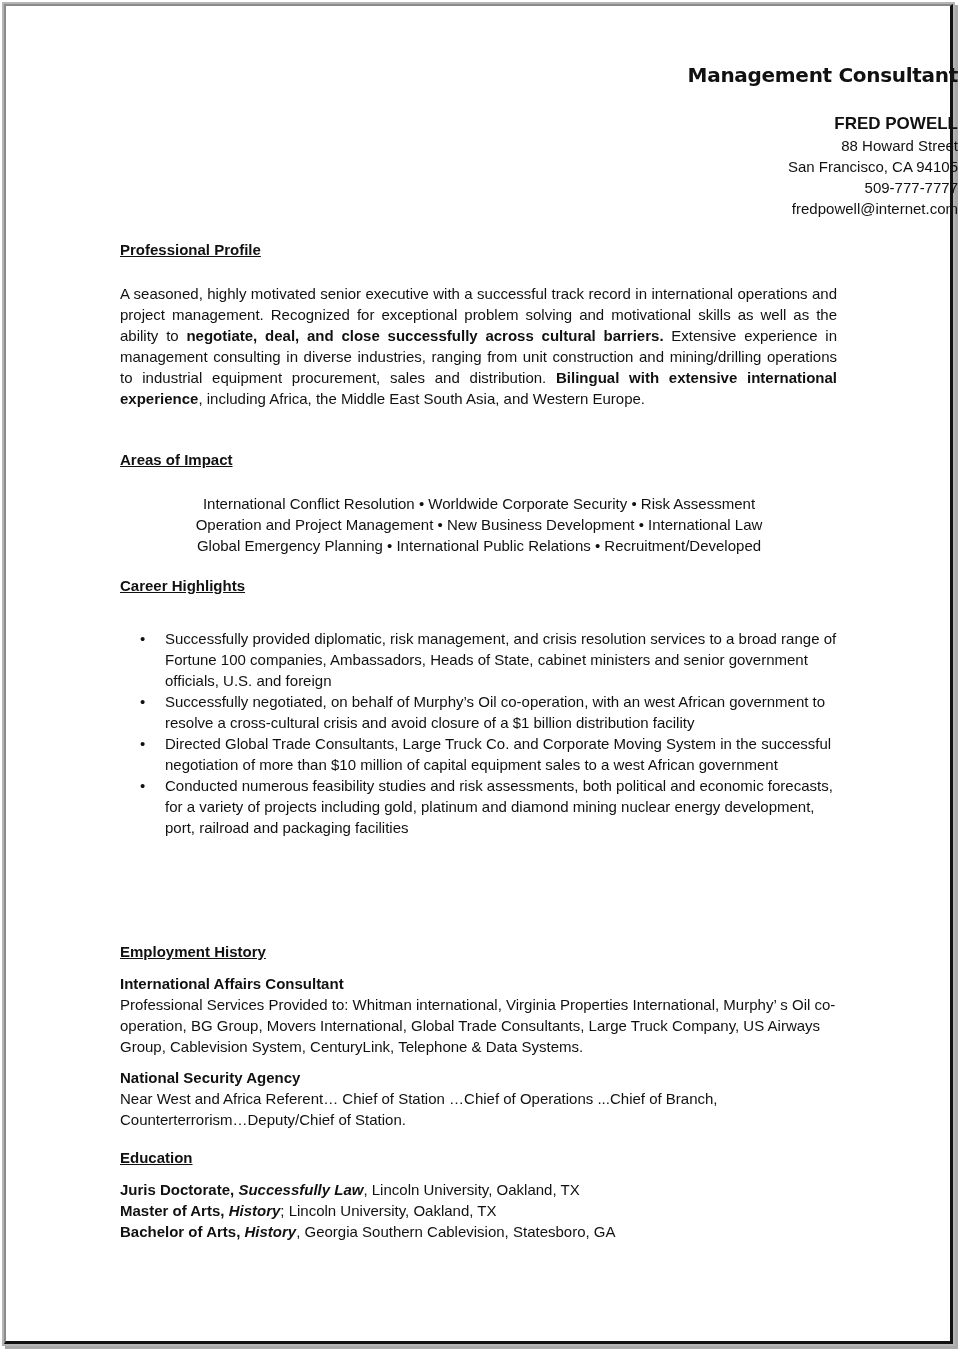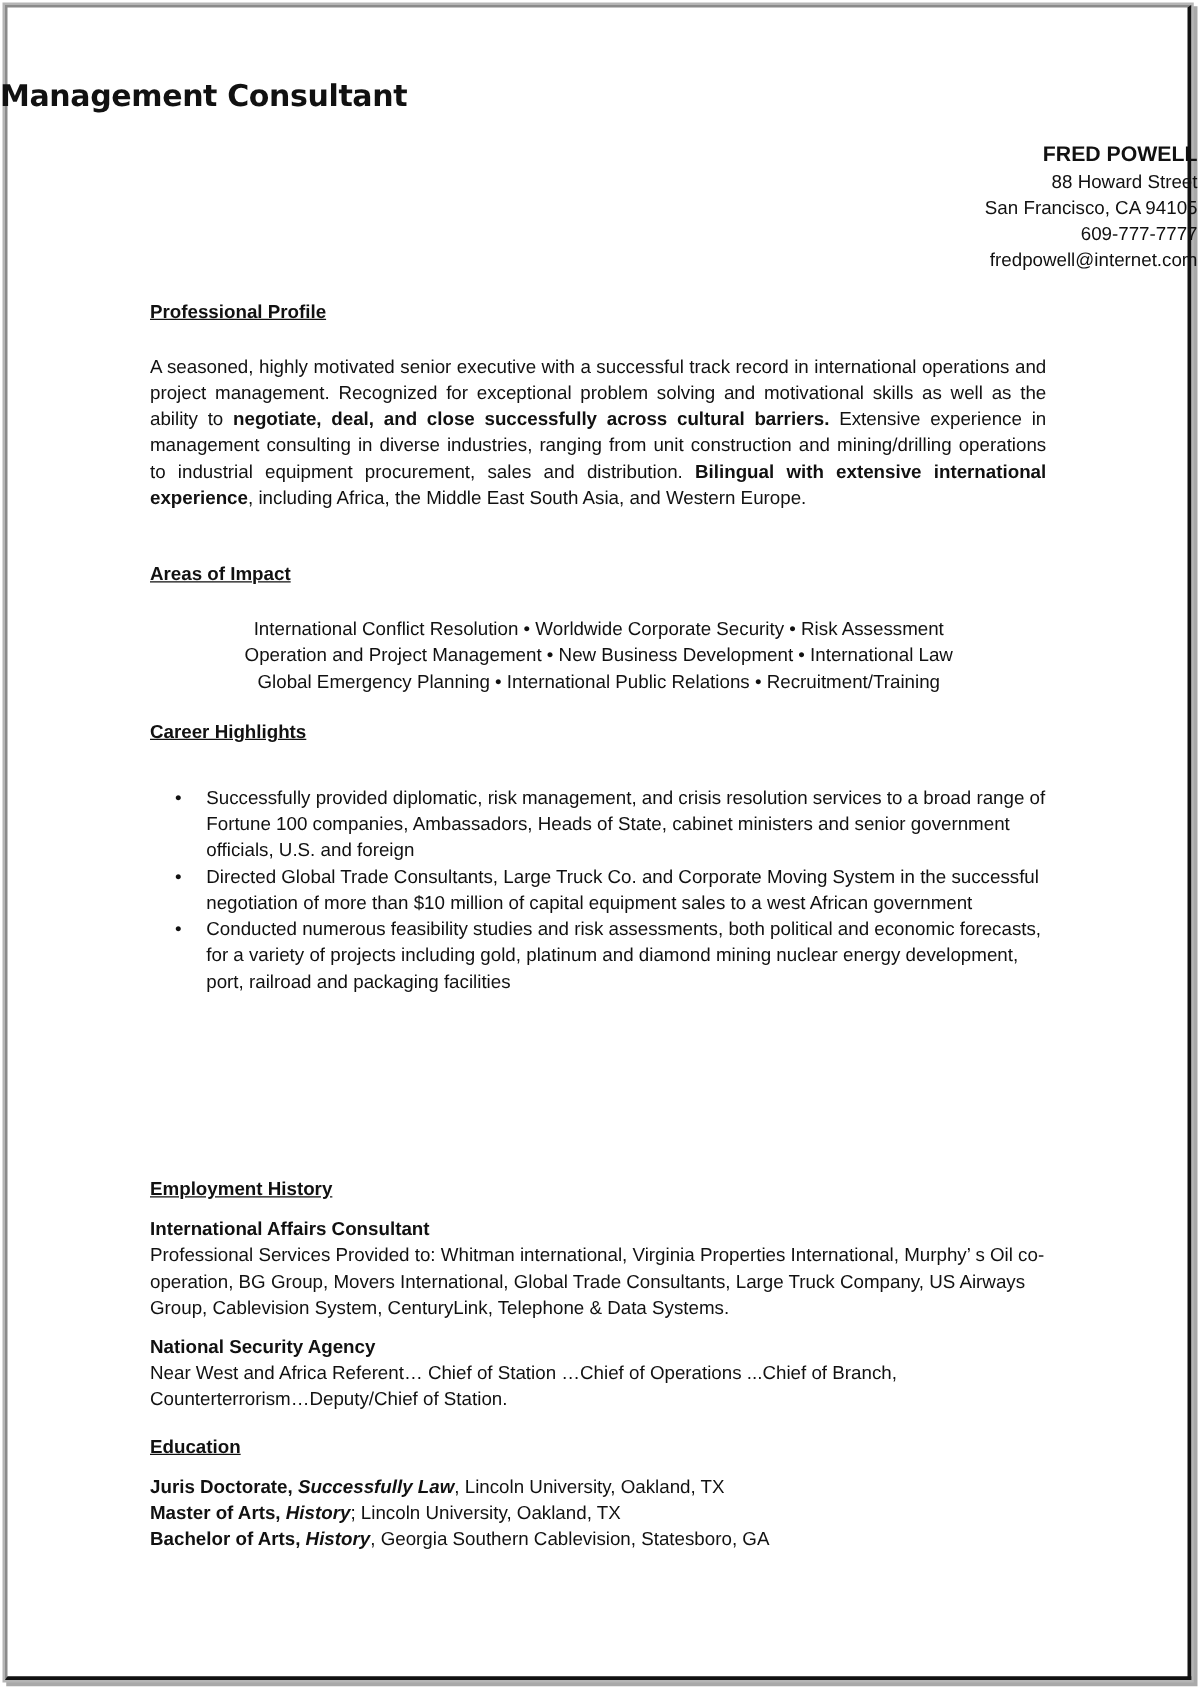--- a/index.html
+++ b/index.html
@@ -7,22 +7,22 @@
   .page-frame {
     position: absolute; left: 4px; top: 4px; width: 949px; height: 1340px;
     background: #ffffff;
     border-top: 2px solid #8a8a8a; border-left: 2px solid #8a8a8a;
     border-right: 3px solid #111; border-bottom: 3px solid #111;
     box-shadow: 0 0 0 2px #b5b5b5, 3px 3px 0 2px #a9a9a9;
     box-sizing: border-box;
   }
   .doc { position: absolute; left: 0; top: 0; width: 960px; font-family: "Liberation Sans", sans-serif; color: #111; font-size: 15px; }
   .title {
-    position: absolute; top: 63px; left: 0; width: 958px; text-align: left;
-    font-family: "DejaVu Sans", sans-serif; font-weight: bold; font-size: 24px; letter-spacing: -0.3px;
+    position: absolute; top: 63px; left: 0; width: 958px; text-align: right;
+    font-family: "DejaVu Sans", sans-serif; font-weight: bold; font-size: 20px; letter-spacing: -0.3px;
   }
   .contact { position: absolute; top: 113px; left: 0; width: 958px; text-align: right; line-height: 21px; }
   .contact .name { font-weight: bold; font-size: 17px; line-height: 22px; }
   .heading { position: absolute; left: 120px; font-weight: bold; text-decoration: underline; font-size: 15px; }
   .para { position: absolute; left: 120px; width: 717px; line-height: 21px; text-align: justify; }
   .para b { font-weight: bold; }
   .areas { position: absolute; top: 493px; left: 0; width: 958px; text-align: center; line-height: 21px; }
   .highlights { position: absolute; top: 628px; left: 120px; width: 720px; margin: 0; padding: 0; list-style: none; line-height: 21px; }
   .highlights li { position: relative; padding-left: 45px; }
   .highlights li::before { content: "•"; position: absolute; left: 20px; top: 0; }
@@ -37,37 +37,38 @@
 
 <div class="page-frame"></div>
 
 <div class="doc">
   <div class="title">Management Consultant</div>
 
   <div class="contact">
     <div class="name">FRED POWELL</div>
     <div>88 Howard Street</div>
     <div>San Francisco, CA 94105</div>
-    <div>609-777-7777</div>
+    <div>509-777-7777</div>
     <div>fredpowell@internet.com</div>
   </div>
 
   <div class="heading" style="top:241px">Professional Profile</div>
   <div class="para" style="top:283px"><span>A seasoned, highly motivated senior executive with a successful track record in international operations and project management. Recognized for exceptional problem solving and motivational skills as well as the ability to </span><b>negotiate, deal, and close successfully across cultural barriers.</b><span> Extensive experience in management consulting in diverse industries, ranging from unit construction and mining/drilling operations to industrial equipment procurement, sales and distribution. </span><b>Bilingual with extensive international experience</b><span>, including Africa, the Middle East South Asia, and Western Europe.</span></div>
 
   <div class="heading" style="top:451px">Areas of Impact</div>
   <div class="areas">
     <div>International Conflict Resolution • Worldwide Corporate Security • Risk Assessment</div>
     <div>Operation and Project Management • New Business Development • International Law</div>
-    <div>Global Emergency Planning • International Public Relations • Recruitment/Training</div>
+    <div>Global Emergency Planning • International Public Relations • Recruitment/Developed</div>
   </div>
 
   <div class="heading" style="top:577px">Career Highlights</div>
   <ul class="highlights">
     <li>Successfully provided diplomatic, risk management, and crisis resolution services to a broad range of Fortune 100 companies, Ambassadors, Heads of State, cabinet ministers and senior government officials, U.S. and foreign</li>
+    <li>Successfully negotiated, on behalf of Murphy’s Oil co-operation, with an west African government to resolve a cross-cultural crisis and avoid closure of a $1 billion distribution facility</li>
     <li>Directed Global Trade Consultants, Large Truck Co. and Corporate Moving System in the successful negotiation of more than $10 million of capital equipment sales to a west African government</li>
     <li>Conducted numerous feasibility studies and risk assessments, both political and economic forecasts, for a variety of projects including gold, platinum and diamond mining nuclear energy development, port, railroad and packaging facilities</li>
   </ul>
 
   <div class="heading" style="top:943px">Employment History</div>
   <div class="job" style="top:973px">
     <div class="job-title">International Affairs Consultant</div>
     <div>Professional Services Provided to: Whitman international, Virginia Properties International, Murphy’ s Oil co-operation, BG Group, Movers International, Global Trade Consultants, Large Truck Company, US Airways Group, Cablevision System, CenturyLink, Telephone &amp; Data Systems.</div>
   </div>
   <div class="job" style="top:1067px">

